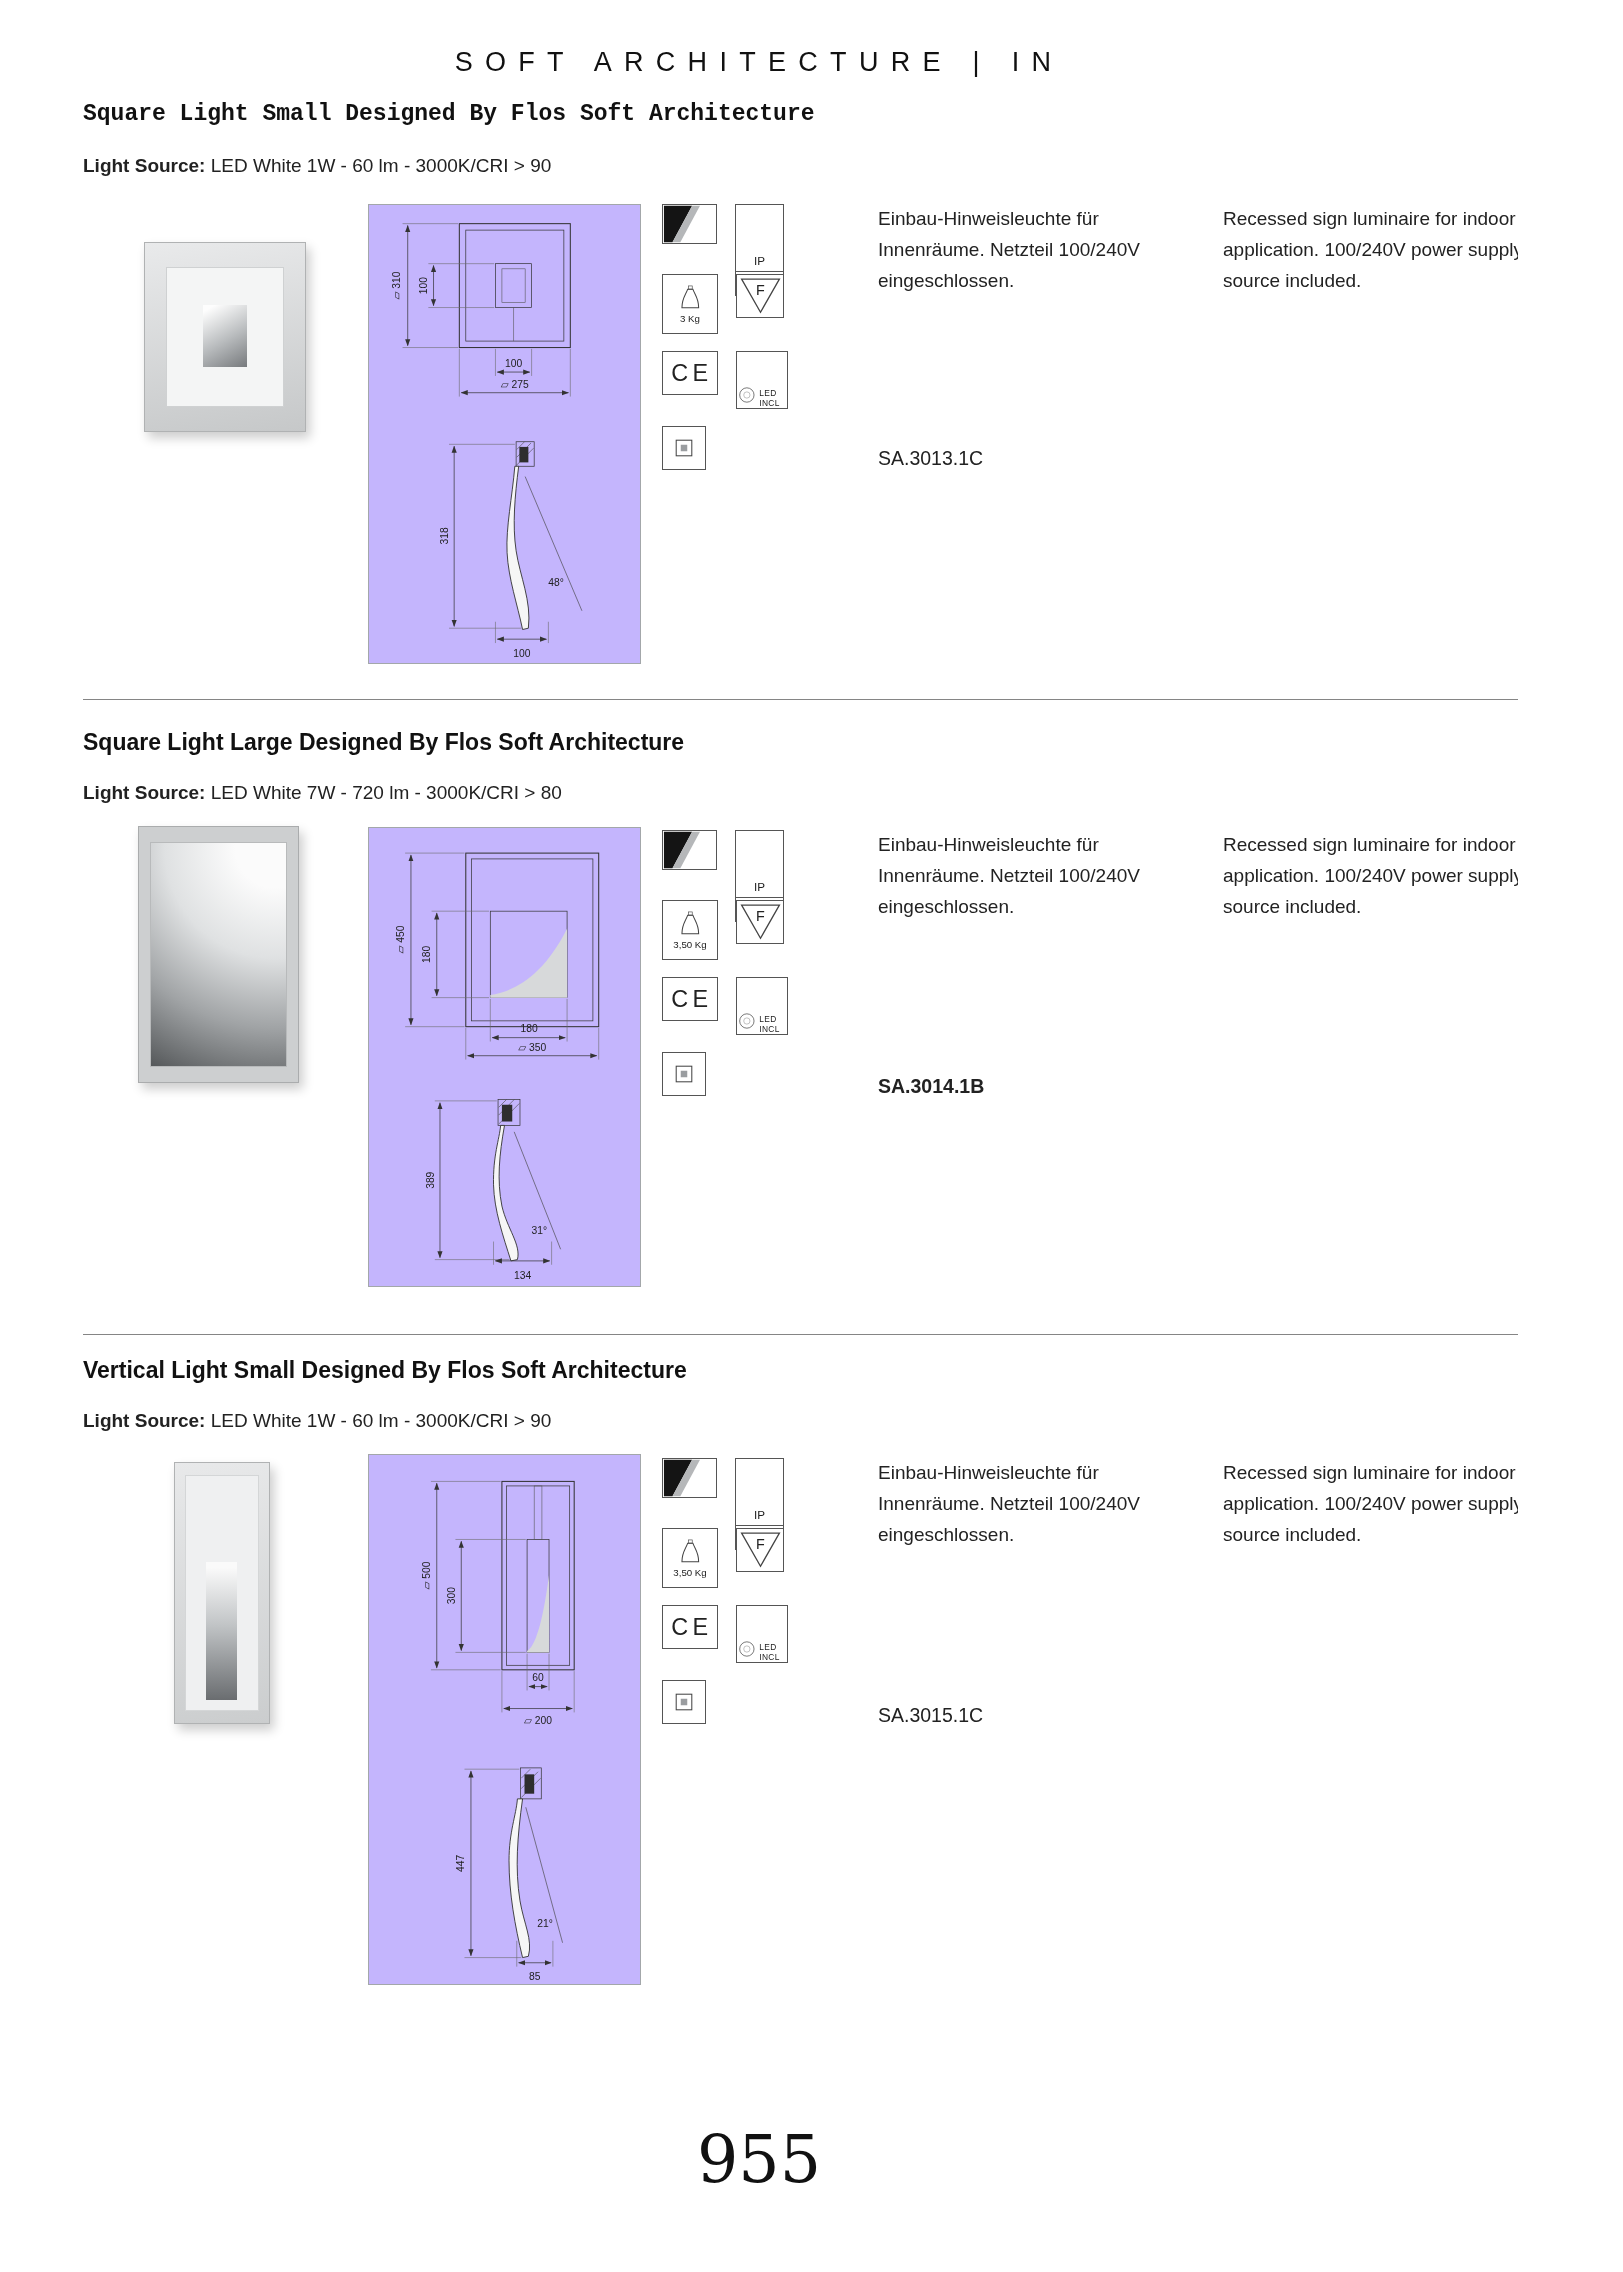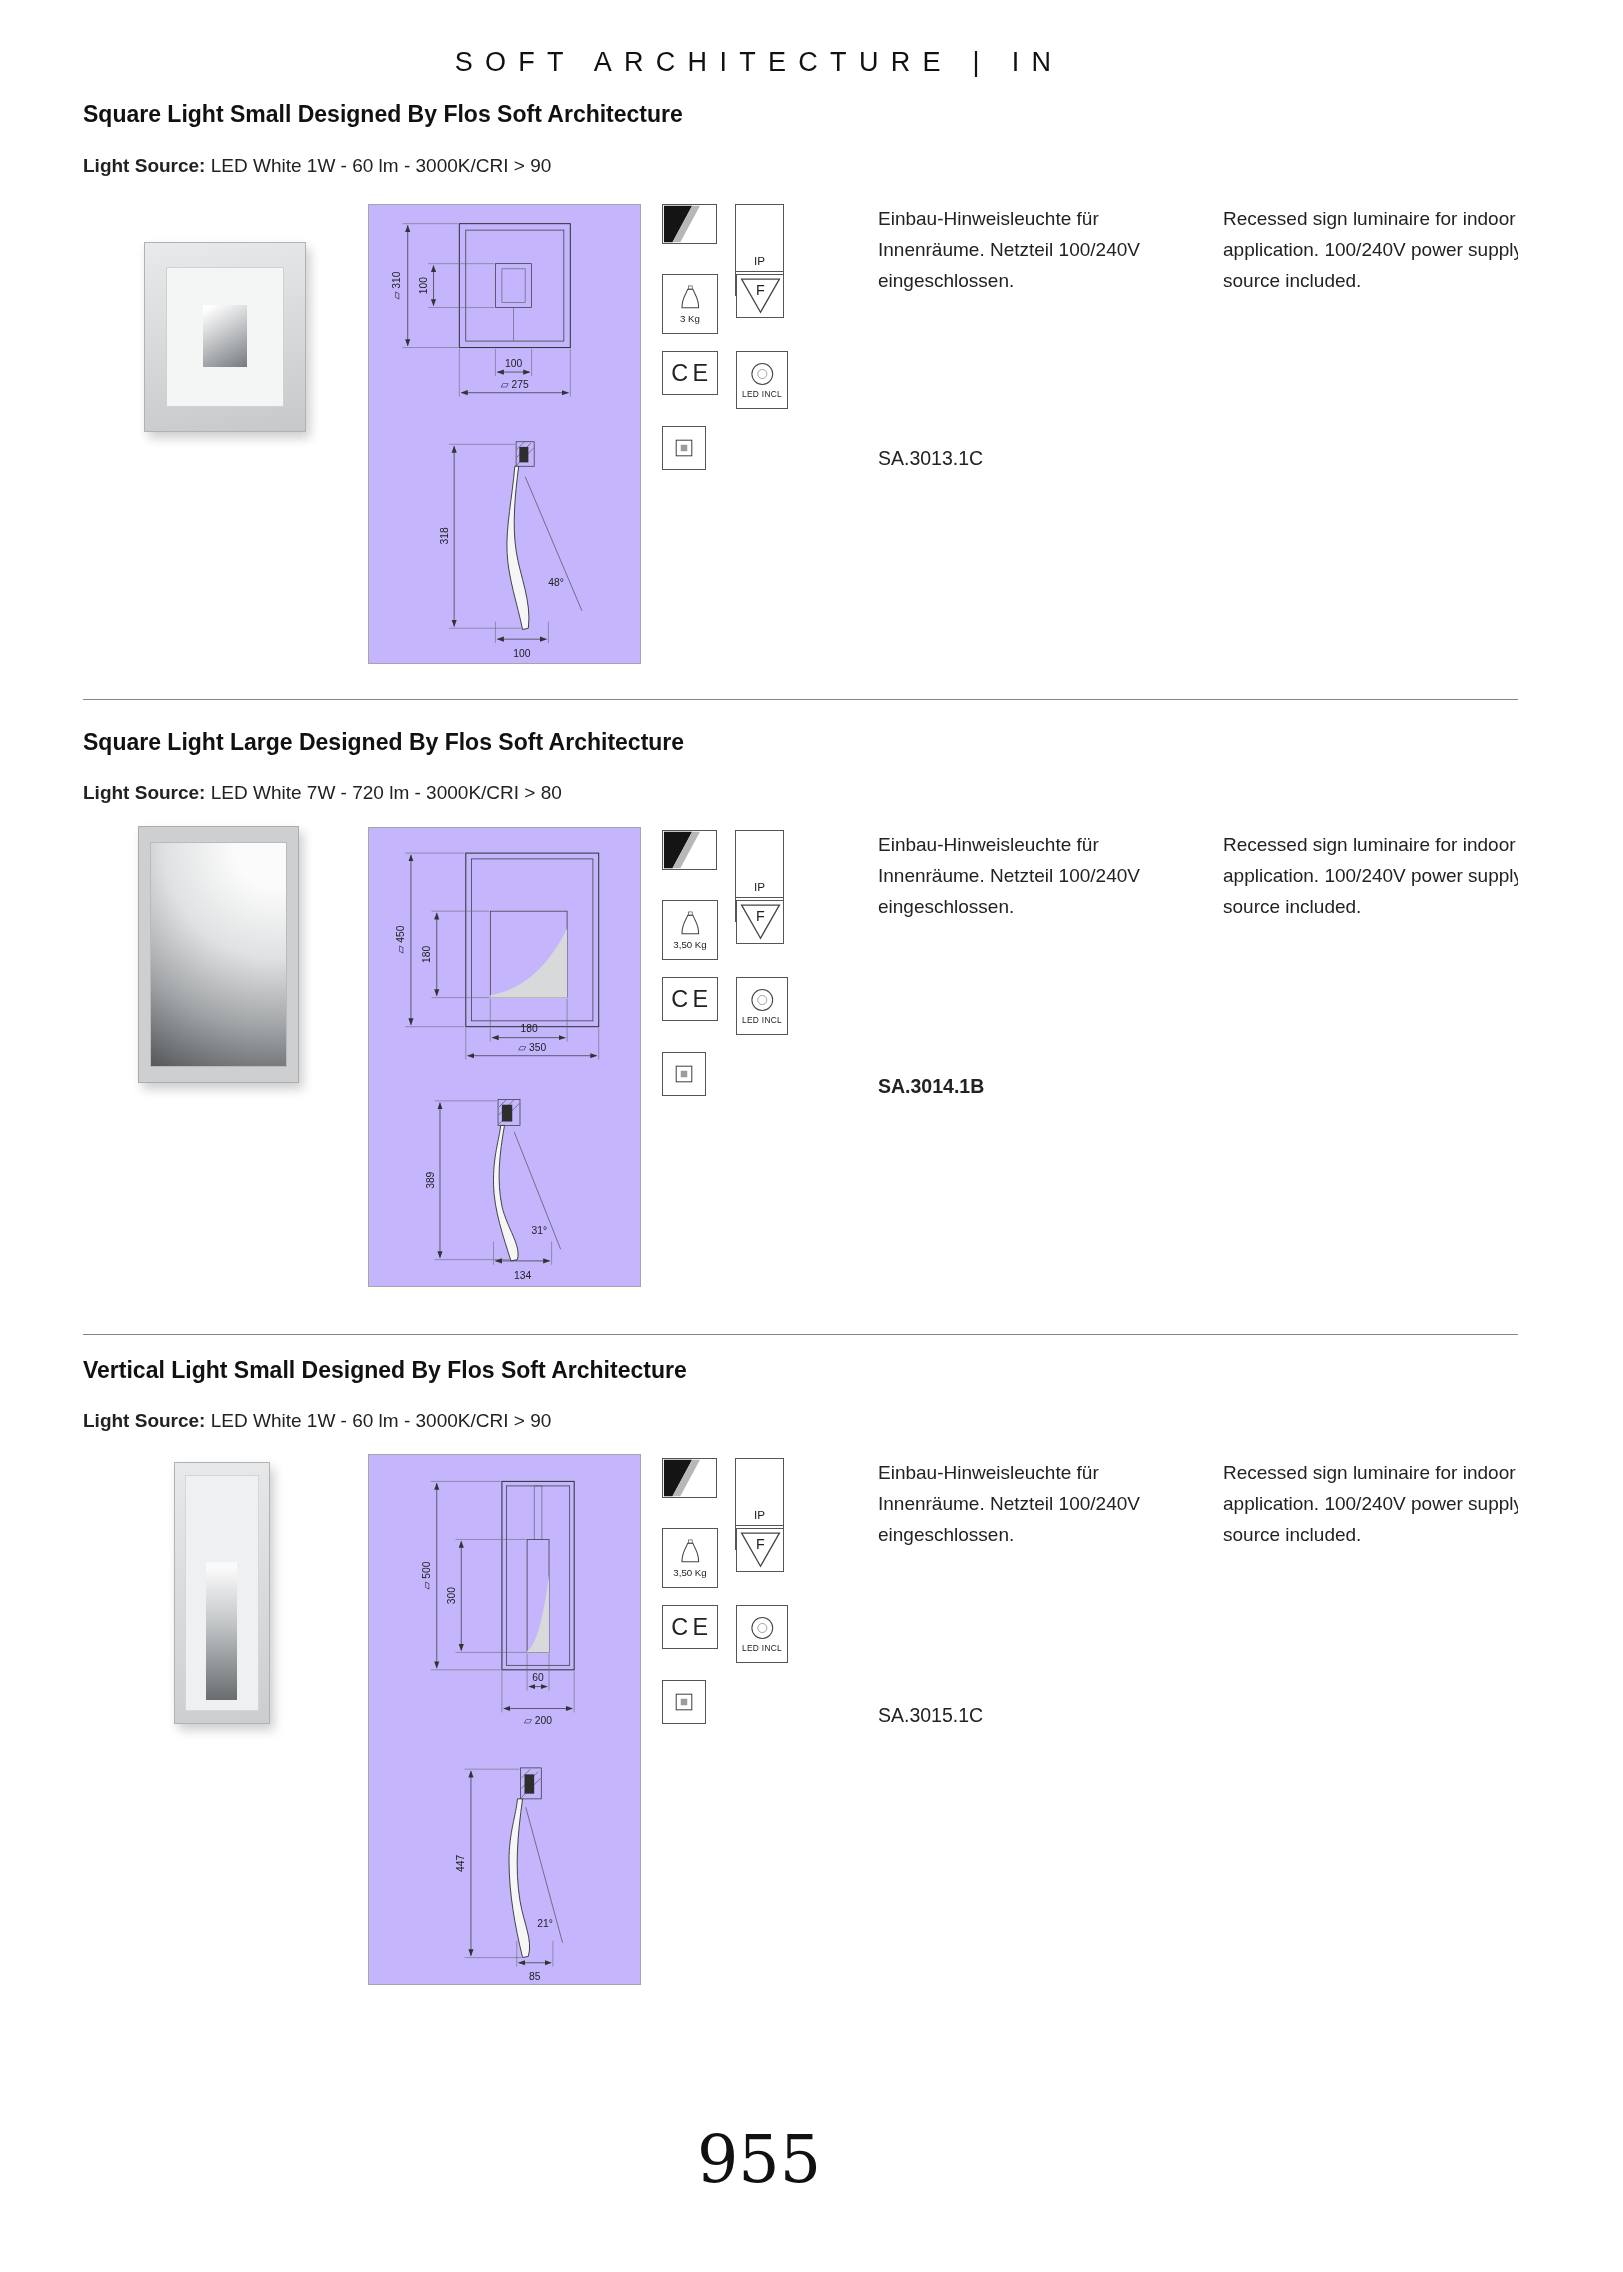--- a/index.html
+++ b/index.html
@@ -50,21 +50,21 @@
   .ipcell.top { border-bottom:1.3px solid #555;margin-top:44px; }
   .wbox { width:56px; height:60px; border:1.3px solid #555; background:#fff; display:flex;
           flex-direction:column; align-items:center; justify-content:center; gap:2.6px; }
   .wtxt { font-size:9.7px; color:#222; }
   .fbox { width:48px; height:44px; border:1.3px solid #555; background:#fff; display:flex;
           align-items:center; justify-content:center; }
   .cebox { width:56px; height:44px; border:1.3px solid #555; background:#fff; display:flex;
            align-items:center; justify-content:center; font-size:23.4px; letter-spacing:4.5px;
            color:#222; padding-left:3.9px; }
   .ledbox { width:52px; height:58px; border:1.3px solid #555; background:#fff; display:flex;
-            flex-direction:column; align-items:center; justify-content:center; gap:2.6px; }
+            flex-direction:row; align-items:flex-end; justify-content:center; gap:2.6px; }
   .ltxt { font-size:8.4px; letter-spacing:0.3px; color:#222; }
   .sqbox { width:44px; height:44px; border:1.3px solid #555; background:#fff; display:flex;
            align-items:center; justify-content:center; }
 
   
   svg text { font-family:"Liberation Sans", sans-serif; }
   .dimtext { font-size:16px; fill:#222; }
   .ln15 { fill:none; stroke:#333; stroke-width:1.6; }
   .ln10 { fill:none; stroke:#333; stroke-width:1.1; }
   .ln08 { fill:none; stroke:#555; stroke-width:0.9; }
@@ -86,21 +86,21 @@
     <marker id="arr" viewBox="0 0 11 11" refX="10" refY="5.5" markerWidth="11" markerHeight="11" markerUnits="userSpaceOnUse" orient="auto-start-reverse">
       <path d="M0,1.5 L11,5.5 L0,9.5 Z" fill="#333"></path>
     </marker>
   </defs>
 </svg>
 
 <div class="page">
 
   <div class="header">SOFT ARCHITECTURE | IN</div>
 
-  <div class="sec-title" style="top:101px;">Square Light Small Designed By Flos Soft Architecture</div>
+  <div class="sec-title" style="top:101px;font-family:Liberation Mono, monospace;">Square Light Small Designed By Flos Soft Architecture</div>
   <div class="lsrc" style="top:155px;">
     <span class="lbl">Light Source:</span>
     <span>LED White 1W - 60 lm - 3000K/CRI &gt; 90</span>
   </div>
 
   <div class="photo photo1">
     <div class="mat"></div>
     <div class="open"></div>
   </div>
 

